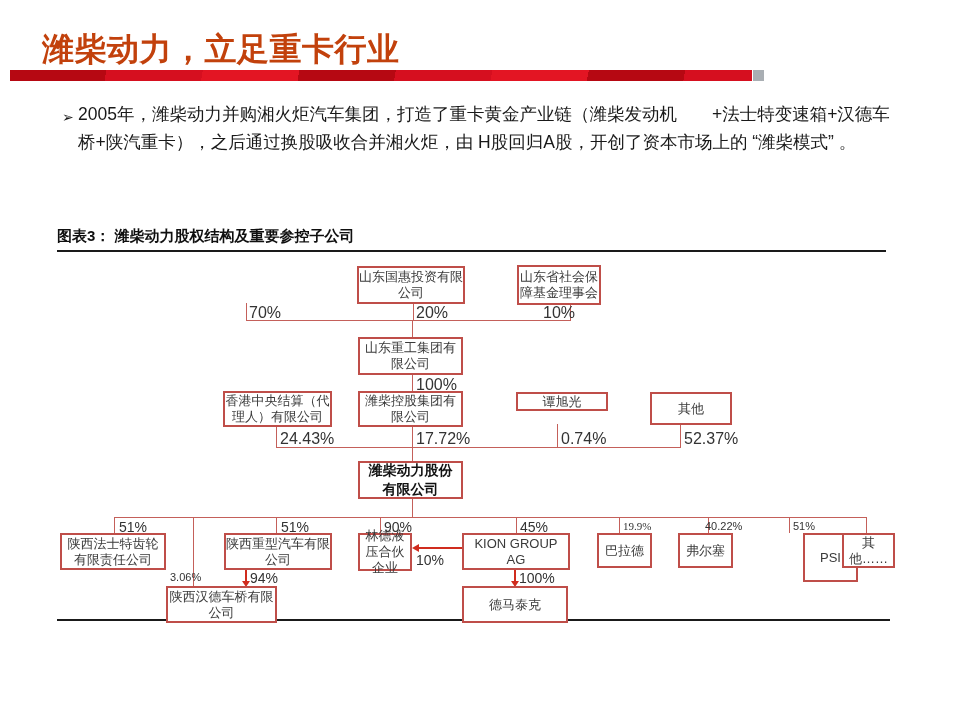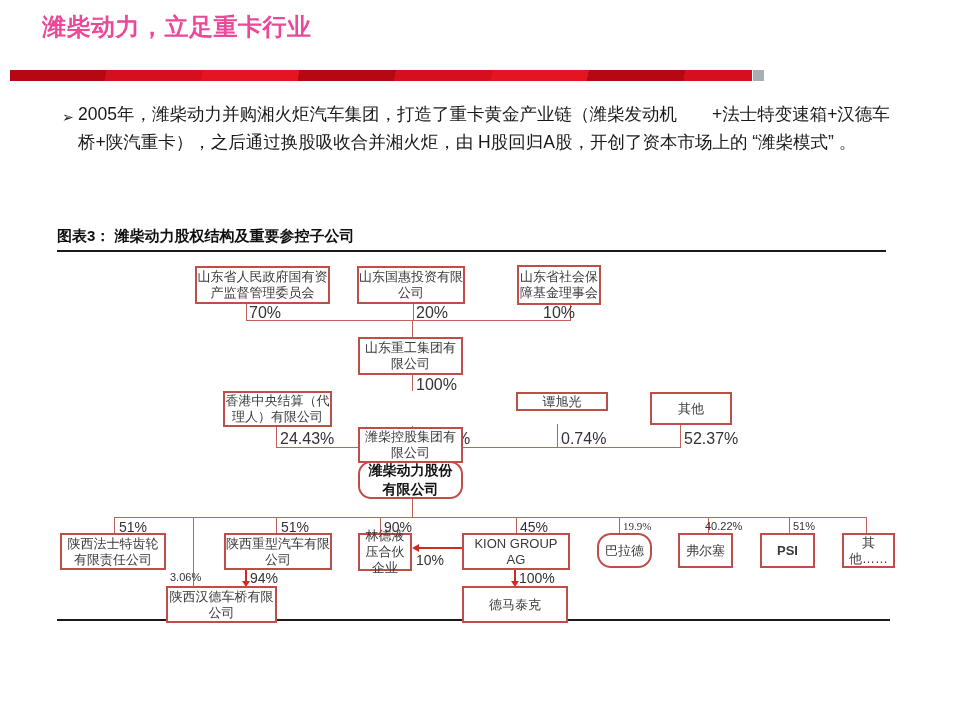--- a/index.html
+++ b/index.html
@@ -1,29 +1,29 @@
 <!DOCTYPE html>
 <html><head>
 <meta charset="utf-8">
 <style>
   html,body{margin:0;padding:0;background:#fff;}
   #slide{position:relative;width:959px;height:719px;background:#ffffff;overflow:hidden;
          font-family:"Liberation Sans","DejaVu Sans",sans-serif;}
-  .title{position:absolute;left:42px;top:11px;font-size:24px;font-weight:bold;color:#ec4899;letter-spacing:0.5px;}
+  .title{position:absolute;left:42px;top:28px;font-size:32px;font-weight:bold;color:#c2410c;letter-spacing:0.5px;}
   .redbar{position:absolute;left:10px;top:70px;width:742px;height:11px;
           background:repeating-linear-gradient(100deg,#b60812 0 95px,#d60f1f 95px 190px,#e31523 190px 285px);}
   .graycap{position:absolute;left:753px;top:70px;width:11px;height:11px;background:#a9aeb3;}
   .intro{position:absolute;left:62px;top:101px;width:845px;padding-left:16px;box-sizing:border-box;
          font-size:17.5px;line-height:27.5px;color:#191919;}
   .bullet{position:absolute;left:0px;top:3px;font-size:14px;color:#191919;}
   .figtitle{position:absolute;left:57px;top:227px;font-size:15px;font-weight:bold;color:#0f0f0f;}
   .rule{position:absolute;background:#1a1a1a;height:2px;}
   .box{position:absolute;background:#fff;border:2px solid #bf4e49;color:#3a3a3a;font-size:13px;line-height:16px;
        display:flex;align-items:center;justify-content:center;text-align:center;box-sizing:border-box;}
-  .box.bold{font-weight:bold;color:#121212;font-size:14px;line-height:19px;padding:0 7px;border-radius:13px;}
+  .box.bold{font-weight:bold;color:#121212;font-size:14px;line-height:19px;padding:0 7px;}
   .hline{position:absolute;height:1px;background:#c4605a;}
   .vline{position:absolute;width:1px;background:#c4605a;}
   .pct{position:absolute;font-size:16px;color:#333;white-space:nowrap;}
   .pct.lg{font-size:14px;}
   .pct.sm{font-size:11px;}
   .astem-v{position:absolute;width:2px;background:#d02c1e;}
   .astem-h{position:absolute;height:2px;background:#d02c1e;}
   .ahead-down{position:absolute;width:0;height:0;border-left:4px solid transparent;border-right:4px solid transparent;border-top:6px solid #d02c1e;}
   .ahead-left{position:absolute;width:0;height:0;border-top:4px solid transparent;border-bottom:4px solid transparent;border-right:7px solid #d02c1e;}
 </style>
@@ -95,33 +95,32 @@
   <div class="pct lg" style="left:384px;top:519px;">90%</div>
   <div class="pct lg" style="left:520px;top:519px;text-align:center;">45%</div>
   <div class="pct sm" style="left:623px;top:520px;font-family:Liberation Serif, serif;">19.9%</div>
   <div class="pct sm" style="left:694px;top:520px;margin-left:11px;">40.22%</div>
   <div class="pct sm" style="left:793px;top:520px;">51%</div>
   <div class="pct sm" style="left:170px;top:571px;">3.06%</div>
   <div class="pct lg" style="left:250px;top:570px;">94%</div>
   <div class="pct lg" style="left:416px;top:552px;">10%</div>
   <div class="pct lg" style="left:519px;top:570px;">100%</div>
 
-  <div class="box" style="left:195px;top:266px;width:135px;height:38px;">山东省人民政府国有资产监督管理委员会</div>
   <div class="box" style="left:357px;top:266px;width:108px;height:38px;">山东国惠投资有限公司</div>
   <div class="box" style="left:517px;top:265px;width:84px;height:40px;">山东省社会保障基金理事会</div>
   <div class="box" style="left:358px;top:337px;width:105px;height:38px;">山东重工集团有限公司</div>
   <div class="box" style="left:223px;top:391px;width:109px;height:36px;">香港中央结算（代理人）有限公司</div>
-  <div class="box" style="left:358px;top:391px;width:105px;height:36px;margin-top:36px;">潍柴控股集团有限公司</div>
+  <div class="box" style="left:358px;top:391px;width:105px;height:36px;">潍柴控股集团有限公司</div>
   <div class="box" style="left:516px;top:392px;width:92px;height:19px;">谭旭光</div>
   <div class="box" style="left:650px;top:392px;width:82px;height:33px;">其他</div>
   <div class="box bold" style="left:358px;top:461px;width:105px;height:38px;">潍柴动力股份有限公司</div>
   <div class="box" style="left:60px;top:533px;width:106px;height:37px;">陕西法士特齿轮有限责任公司</div>
   <div class="box" style="left:224px;top:533px;width:108px;height:37px;">陕西重型汽车有限公司</div>
   <div class="box" style="left:358px;top:533px;width:54px;height:38px;">林德液压合伙企业</div>
   <div class="box" style="left:462px;top:533px;width:108px;height:37px;">KION GROUP AG</div>
-  <div class="box" style="left:597px;top:533px;width:55px;height:35px;border-radius:14px;">巴拉德</div>
+  <div class="box" style="left:597px;top:533px;width:55px;height:35px;">巴拉德</div>
   <div class="box" style="left:678px;top:533px;width:55px;height:35px;">弗尔塞</div>
-  <div class="box" style="left:760px;top:533px;width:55px;height:35px;font-weight:bold;">PSI</div>
+  <div class="box" style="left:803px;top:533px;width:55px;height:49px;">PSI</div>
   <div class="box" style="left:842px;top:533px;width:53px;height:35px;">其他……</div>
   <div class="box" style="left:166px;top:586px;width:111px;height:37px;">陕西汉德车桥有限公司</div>
   <div class="box" style="left:462px;top:586px;width:106px;height:37px;">德马泰克</div>
 
 </div>
 
 </body></html>

